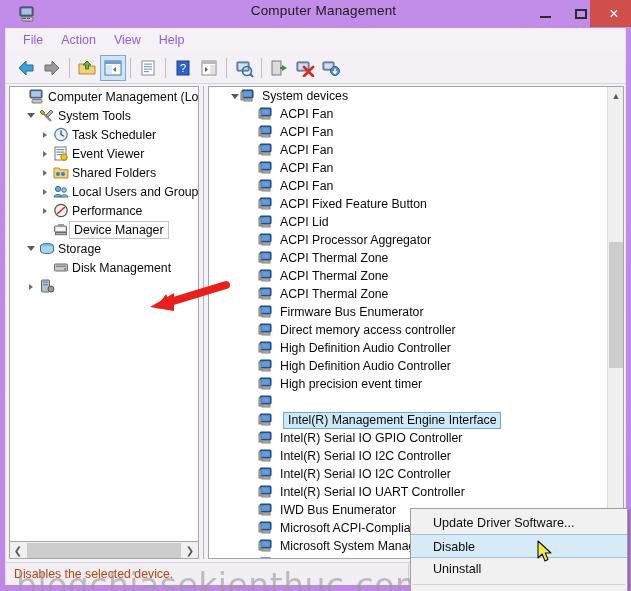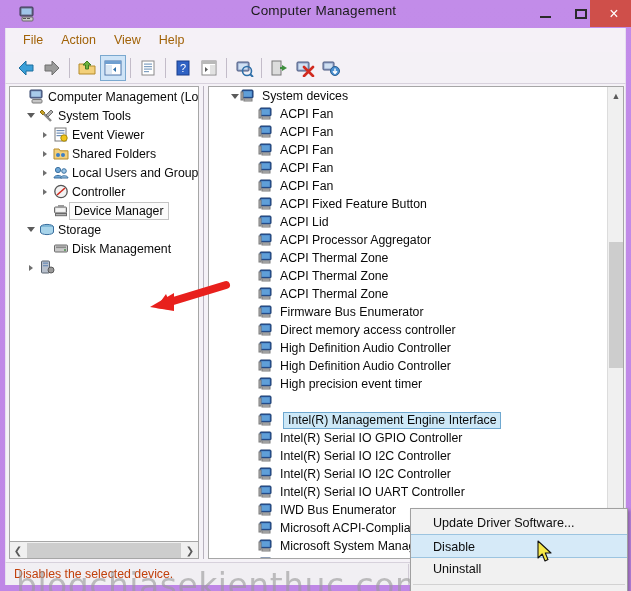--- a/index.html
+++ b/index.html
@@ -62,21 +62,21 @@
   #menubar {
     position: absolute; left: 5px; top: 28px;
     width: 621px; height: 24px;
     background: #f5f1f7;
     border-left: 1px solid #e6dff0;
     border-right: 1px solid #e6dff0;
     display: flex; align-items: center;
     padding-left: 8px;
   }
   .menu-item {
-    font-size: 12.5px; color: #a16207;
+    font-size: 12.5px; color: #8b5cf6;
     padding: 3px 9px; cursor: default;
     font-family: "Liberation Sans", sans-serif;
   }
 
   
   #toolbar {
     position: absolute; left: 5px; top: 52px;
     width: 621px; height: 32px;
     background: #f4f1f6;
     border-left: 1px solid #e6dff0;
@@ -409,20 +409,32 @@
         <span class="tr-icon">
           <svg width="16" height="15" viewBox="0 0 16 15">
             <path d="M3 2 L6 5 L4 7 L1 4 Z" fill="#c9a227" stroke="#8a6f12"></path>
             <path d="M5 6 L12 13" stroke="#8a8a8a" stroke-width="2.4"></path>
             <path d="M12 2 L14 4 L9 9 L7 7 Z" fill="#b0b0b0" stroke="#6e6e6e"></path>
           </svg>
         </span>
         <span class="tr-label">System Tools</span>
       </div>
 
+      <div class="tree-row" style="padding-left:28px">
+        <span class="tw">
+            <span class="tw-arrow"></span>
+          </span>
+        <span class="tr-icon">
+          <svg width="16" height="15" viewBox="0 0 16 15">
+            <circle cx="8" cy="7.5" r="6.2" fill="#e8eef5" stroke="#5a7fa8" stroke-width="1.3"></circle>
+            <path d="M8 3.5 L8 7.5 L10.8 9.2" stroke="#2f4f7a" stroke-width="1.3" fill="none"></path>
+          </svg>
+        </span>
+        <span class="tr-label">Task Scheduler</span>
+      </div>
 
       <div class="tree-row" style="padding-left:28px">
         <span class="tw">
             <span class="tw-arrow"></span>
           </span>
         <span class="tr-icon">
           <svg width="16" height="15" viewBox="0 0 16 15">
             <rect x="2" y="1" width="11" height="13" fill="#fff" stroke="#7a7a7a"></rect>
             <rect x="3.5" y="3" width="8" height="1.2" fill="#6f8fb8"></rect>
             <rect x="3.5" y="5.5" width="8" height="1.2" fill="#6f8fb8"></rect>
@@ -465,21 +477,21 @@
       <div class="tree-row" style="padding-left:28px">
         <span class="tw">
             <span class="tw-arrow"></span>
           </span>
         <span class="tr-icon">
           <svg width="16" height="15" viewBox="0 0 16 15">
             <circle cx="8" cy="7.5" r="6.2" fill="#f2f2f2" stroke="#555" stroke-width="1.3"></circle>
             <path d="M4 11 L12 4" stroke="#d12a1f" stroke-width="1.6"></path>
           </svg>
         </span>
-        <span class="tr-label">Controller</span>
+        <span class="tr-label">Performance</span>
       </div>
 
       <div class="tree-row" style="padding-left:28px">
         <span class="tw"></span>
         <span class="tr-icon">
           <svg width="16" height="15" viewBox="0 0 16 15">
             <rect x="1.5" y="4" width="12" height="6" rx="1" fill="#d6d6d6" stroke="#6a6a6a"></rect>
             <rect x="3" y="5.2" width="9" height="3.6" fill="#f4f4f4"></rect>
             <rect x="2.5" y="10.5" width="11" height="2.2" fill="#b4b4b4" stroke="#6a6a6a"></rect>
             <rect x="5" y="2" width="6" height="2" fill="#9a9a9a"></rect>

